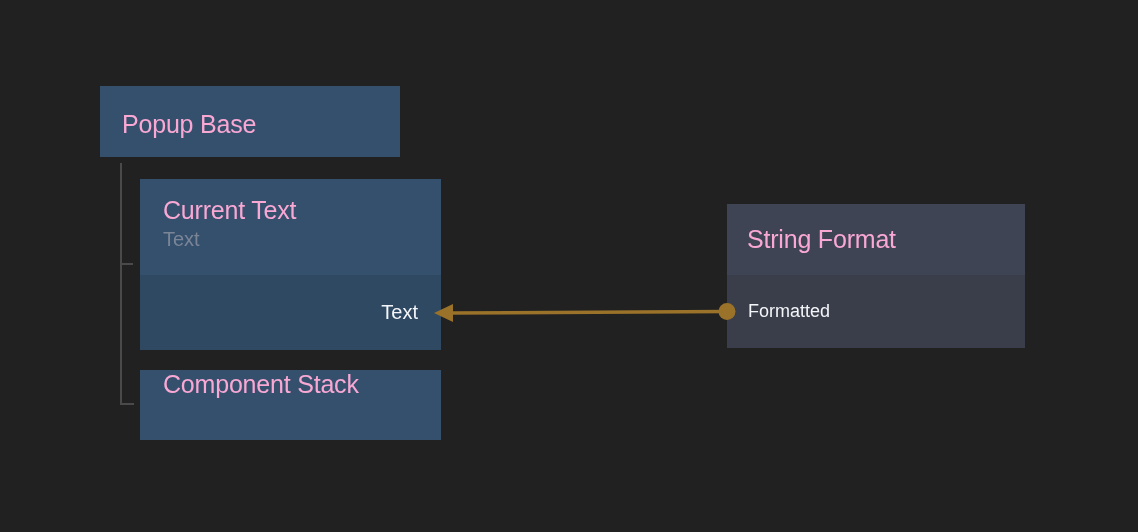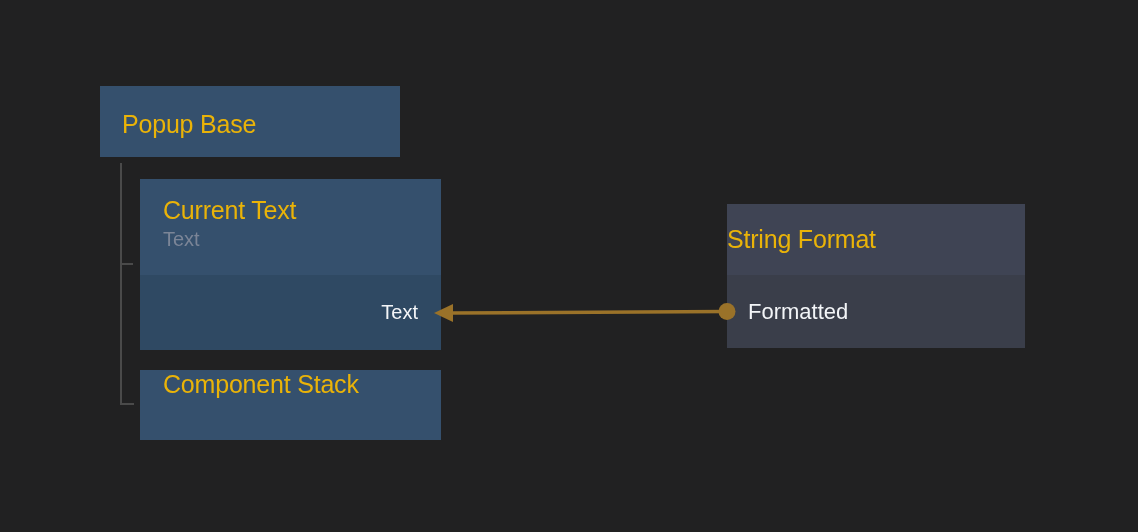--- a/index.html
+++ b/index.html
@@ -24,21 +24,21 @@
   .guide.vline  { left: 120px; top: 163px; width: 2px;  height: 242px; }
   .guide.tick-1 { left: 120px; top: 263px; width: 13px; height: 2px; }
   .guide.tick-2 { left: 120px; top: 403px; width: 14px; height: 2px; }
 
   
   .node {
     position: absolute;
     box-sizing: border-box;
   }
   .node-title {
-    color: #eab308;
+    color: #f9a8d4;
     font-size: 25px;
     letter-spacing: -0.2px;
     white-space: nowrap;
   }
   .node-subtitle {
     color: #7b8597;
     font-size: 20px;
     white-space: nowrap;
   }
   .port-label {
@@ -76,30 +76,31 @@
     background: #35506d;
     display: flex; align-items: flex-start;
     padding-left: 23px;
   }
 
   .string-format { left: 727px; top: 204px; width: 298px; }
   .string-format .node-header {
     height: 71px;
     background: #3f4454;
     display: flex; align-items: center;
+    padding-left: 20px;
     box-sizing: border-box;
   }
   .string-format .port-row {
     height: 73px;
     background: #3a3e4a;
     display: flex; align-items: center;
     padding-left: 21px;
     box-sizing: border-box;
   }
-  .string-format .port-label { font-size: 22px; }
+  .string-format .port-label { font-size: 18px; }
 
   
   .wire-layer {
     position: absolute;
     left: 0; top: 0;
     width: 1138px; height: 532px;
   }
 </style>
 </head>
 <body>

